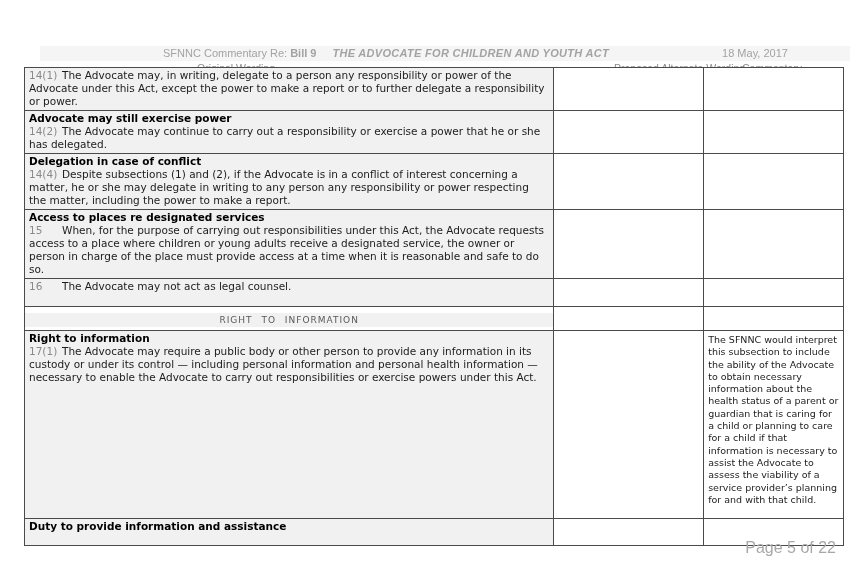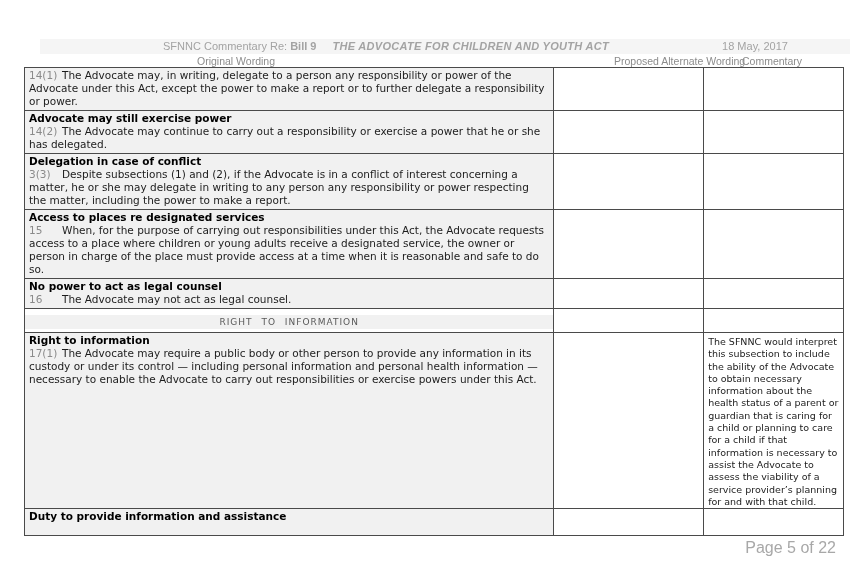--- a/index.html
+++ b/index.html
@@ -1,21 +1,21 @@
 <!DOCTYPE html>
 <html><head>
 <meta charset="utf-8">
 <style>
   html,body{margin:0;padding:0;}
   body{
     width:864px;height:581px;background:#ffffff;position:relative;
     font-family:"Liberation Sans",sans-serif;overflow:hidden;
   }
   
-  .doc-header{position:absolute;left:0;top:8px;width:864px;height:67px;}
+  .doc-header{position:absolute;left:0;top:15px;width:864px;height:67px;}
   .hl-band{position:absolute;left:40px;top:31px;width:810px;height:15px;background:#f5f5f5;}
   .h1line{
     position:absolute;left:163px;top:32px;white-space:nowrap;
     font-size:11px;color:#a3a3a3;line-height:13px;
   }
   .h1line .bill{font-weight:bold;}
   .h1line .act-title{font-weight:bold;font-style:italic;margin-left:13px;letter-spacing:.3px;}
   .h1line .hdate{margin-left:110px;}
   .colhead{position:absolute;top:47px;font-size:10.5px;color:#8c8c8c;white-space:nowrap;}
   .ch-ow{left:197px;}
@@ -29,21 +29,21 @@
     box-sizing:border-box;
     font-family:"DejaVu Sans",sans-serif;
   }
   .trow{display:flex;width:100%;}
   .cell{
     border-right:1px solid #4a4a4a;border-bottom:1px solid #4a4a4a;
     box-sizing:border-box;
   }
   .c1{width:530px;background:#f1f1f1;padding:1px 4px 2px 4px;}
   .c2{width:150px;background:#ffffff;}
-  .c3{width:140px;background:#ffffff;padding:3px 4px 0 4px;}
+  .c3{width:140px;background:#ffffff;padding:3px 4px 12px 4px;}
   .rh{font-weight:bold;color:#000;font-size:10.5px;line-height:13px;}
   .rtext{font-size:10.5px;line-height:13px;color:#1c1c1c;margin:0;}
   .num{color:#8a8a8a;display:inline-block;min-width:33px;}
   .comtext{font-size:9.5px;line-height:12.3px;color:#1c1c1c;display:block;}
 
   
   .sec-c1{background:#ffffff;padding:6px 0 3px 0;}
   .sec-band{
     background:#f1f1f1;text-align:center;height:14px;
     font-size:9px;line-height:14px;color:#595959;
@@ -88,38 +88,37 @@
       <div class="rh">Advocate may still exercise power</div>
       <p class="rtext"><span class="num">14(2)</span><span>The Advocate may continue to carry out a responsibility or exercise a power that he or she has delegated.</span></p>
     </div>
     <div class="cell c2"></div>
     <div class="cell c3"></div>
   </div>
 
   <div class="trow" style="min-height:51px;">
     <div class="cell c1">
       <div class="rh">Delegation in case of conflict</div>
-      <p class="rtext"><span class="num">3(3)</span><span>Despite subsections (1) and (2), if the Advocate is in a conflict of interest concerning a matter, he or she may delegate in writing to any person any responsibility or power respecting the matter, including the power to make a report.</span></p>
+      <p class="rtext"><span class="num">14(4)</span><span>Despite subsections (1) and (2), if the Advocate is in a conflict of interest concerning a matter, he or she may delegate in writing to any person any responsibility or power respecting the matter, including the power to make a report.</span></p>
     </div>
     <div class="cell c2"></div>
     <div class="cell c3"></div>
   </div>
 
   <div class="trow" style="min-height:64px;">
     <div class="cell c1">
       <div class="rh">Access to places re designated services</div>
       <p class="rtext"><span class="num">15</span><span>When, for the purpose of carrying out responsibilities under this Act, the Advocate requests access to a place where children or young adults receive a designated service, the owner or person in charge of the place must provide access at a time when it is reasonable and safe to do so.</span></p>
     </div>
     <div class="cell c2"></div>
     <div class="cell c3"></div>
   </div>
 
   <div class="trow" style="min-height:28px;">
     <div class="cell c1">
-      <div class="rh">No power to act as legal counsel</div>
       <p class="rtext"><span class="num">16</span><span>The Advocate may not act as legal counsel.</span></p>
     </div>
     <div class="cell c2"></div>
     <div class="cell c3"></div>
   </div>
 
   <div class="trow" style="min-height:24px;">
     <div class="cell c1 sec-c1">
       <div class="sec-band">RIGHT TO INFORMATION</div>
     </div>

